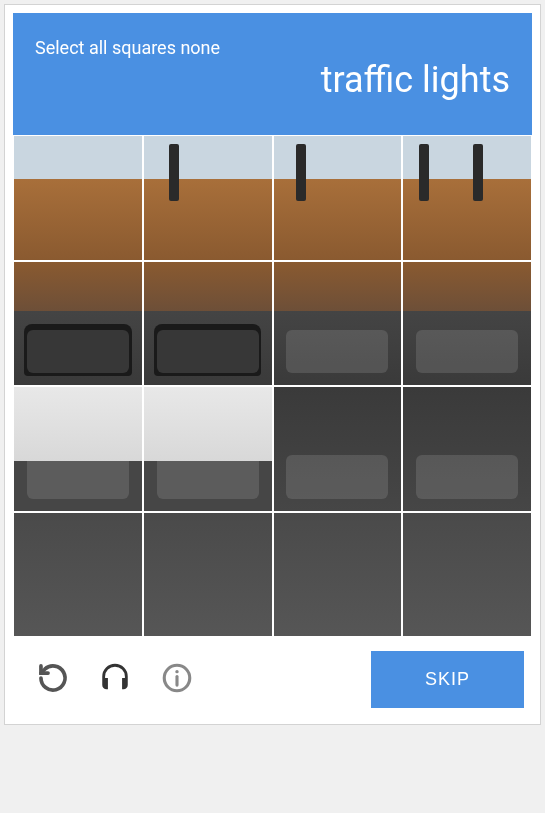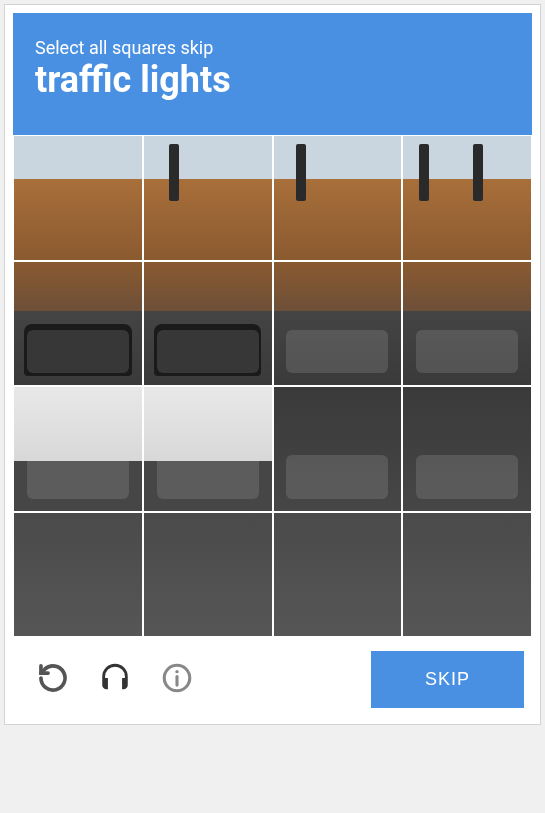--- a/index.html
+++ b/index.html
@@ -22,23 +22,24 @@
     color: #fff;
     padding: 24px 22px 28px 22px;
   }
   .header .instruction {
     font-size: 18px;
     font-weight: 400;
     margin-bottom: 2px;
   }
   .header .target {
     font-size: 36px;
-    font-weight: 700;
+    font-weight: 400;
     line-height: 1.15;
     margin-bottom: 6px;
+    text-align: right;
   }
   .header .subtext {
     font-size: 17px;
     font-weight: 400;
   }
   .grid {
     display: grid;
     grid-template-columns: repeat(4, 1fr);
     grid-template-rows: repeat(4, 1fr);
     gap: 0;
@@ -113,21 +114,21 @@
     cursor: pointer;
     margin-left: 33px;
   }
 </style>
 </head>
 <body>
 
 <div class="captcha-container">
 
   <div class="header">
-    <div class="instruction">Select all squares skip</div>
+    <div class="instruction">Select all squares none</div>
     <div class="target">traffic lights</div>
   </div>
 
   <div class="grid">
     <div class="tile r0 c0"></div>
     <div class="tile r0 c1"></div>
     <div class="tile r0 c2"></div>
     <div class="tile r0 c3"></div>
     <div class="tile r1 c0"></div>
     <div class="tile r1 c1"></div>

